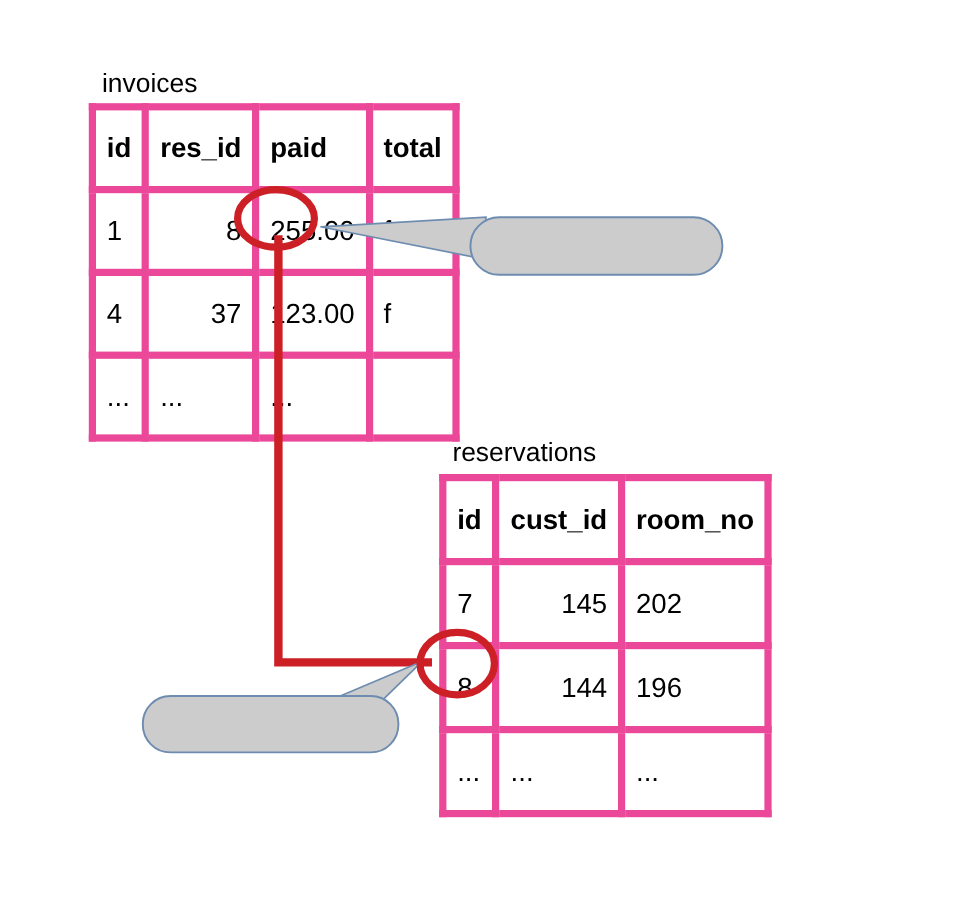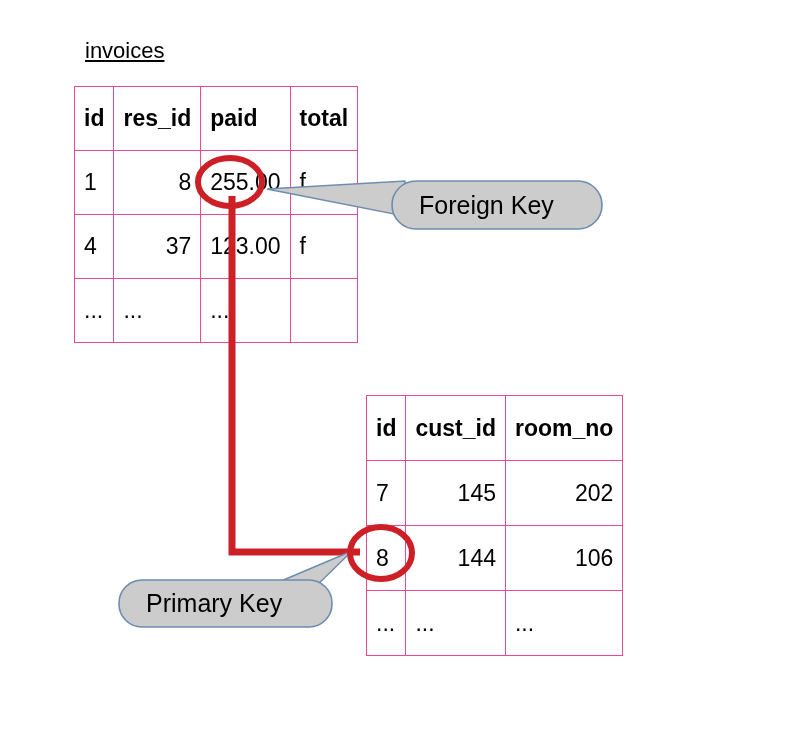--- a/index.html
+++ b/index.html
@@ -21,30 +21,30 @@
     font-weight:400;
     white-space:nowrap;
     line-height:1;
   }
   table.db{
     border-collapse:collapse;
     background:#fff;
     table-layout:fixed;
   }
   table.db td,table.db th{
-    border:1px solid #ec4899;
+    border:6px solid #ec4899;
     font-size:23px;
     color:#000;
     padding:0 9px;
     font-weight:400;
     background:#fff;
   }
   table.db th{font-weight:700;text-align:left;}
   .r-align{text-align:right;}
-  .c-align{text-align:right;}
+  .c-align{text-align:left;}
   .l-align{text-align:left;}
 
   
   #invoices-table{position:absolute;left:0;top:0;}
   #invoices-table th,#invoices-table td{height:63px;}
 
   
   #reservations-table{position:absolute;left:0;top:0;}
   #reservations-table th,#reservations-table td{height:64px;}
 
@@ -57,21 +57,21 @@
     color:#000;
     white-space:nowrap;
     line-height:1;
   }
 </style>
 </head>
 <body>
 
 <div id="stage">
 
-  <div class="table-caption" style="left:85px;top:40px;text-decoration:underline;">invoices</div>
+  <div class="table-caption" style="left:85px;top:59px;">invoices</div>
 
   <div class="table-block" style="left:74px;top:86px;">
     <table class="db" id="invoices-table">
       <colgroup>
         <col style="width:57px">
           <col style="width:122px">
           <col style="width:107px">
           <col style="width:98px">
       </colgroup>
       <thead>
@@ -98,20 +98,21 @@
         <tr>
           <td class="l-align">...</td>
           <td class="l-align">...</td>
           <td class="l-align">...</td>
           <td class="l-align"></td>
         </tr>
       </tbody>
     </table>
   </div>
 
+  <div class="table-caption" style="left:377px;top:366px;">reservations</div>
 
   <div class="table-block" style="left:366px;top:395px;">
     <table class="db" id="reservations-table">
       <colgroup>
         <col style="width:57px">
           <col style="width:129px">
           <col style="width:156px">
       </colgroup>
       <thead>
         <tr>
@@ -122,21 +123,21 @@
       </thead>
       <tbody>
         <tr>
           <td class="l-align">7</td>
           <td class="r-align">145</td>
           <td class="c-align">202</td>
         </tr>
         <tr>
           <td class="l-align">8</td>
           <td class="r-align">144</td>
-          <td class="c-align">106</td>
+          <td class="c-align">196</td>
         </tr>
         <tr>
           <td class="l-align">...</td>
           <td class="l-align">...</td>
           <td class="l-align">...</td>
         </tr>
       </tbody>
     </table>
   </div>
 
@@ -150,17 +151,15 @@
 
     <path d="M 352,551 L 255,592 L 310,592 Z" fill="#cccccc" stroke="#6d8cb0" stroke-width="1.4"></path>
 
     <rect x="119" y="580" width="213" height="47" rx="23" ry="23" fill="#cccccc" stroke="#6d8cb0" stroke-width="1.6"></rect>
 
     <ellipse cx="230" cy="182" rx="32" ry="24" fill="none" stroke="#cc2026" stroke-width="6"></ellipse>
 
     <ellipse cx="381" cy="553" rx="31" ry="26" fill="none" stroke="#cc2026" stroke-width="6"></ellipse>
   </svg>
 
-  <div class="callout-text" style="left:419px;top:193px;">Foreign Key</div>
 
-  <div class="callout-text" style="left:146px;top:591px;">Primary Key</div>
 
 </div>
 
 </body></html>

